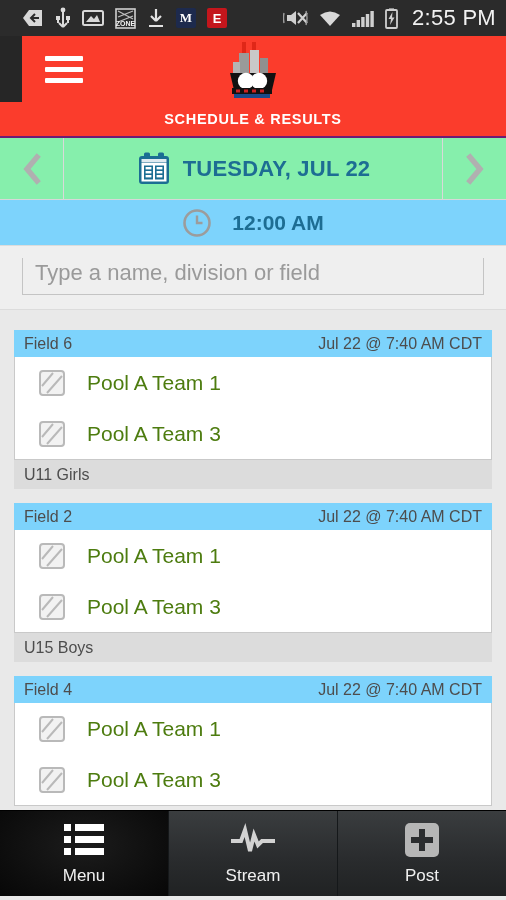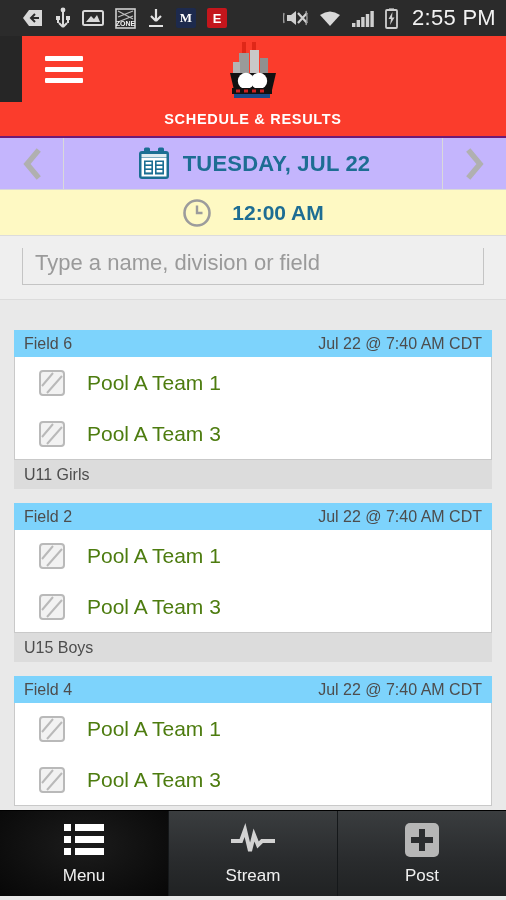--- a/index.html
+++ b/index.html
@@ -59,42 +59,42 @@
     height: 36px; background: #fb3c2c;
     display: flex; align-items: center; justify-content: center;
     border-bottom: 2px solid #701a75;
   }
   .titlebar span {
     color: #fff; font-size: 14.5px; font-weight: bold; letter-spacing: .7px;
   }
 
   
   .datebar {
-    height: 52px; background: #c4b5fd;
+    height: 62px; background: #86efac;
     display: flex; align-items: stretch;
     border-bottom: 1px solid #d8d8d8;
   }
   .datenav {
     width: 64px; display: flex; align-items: center; justify-content: center;
     cursor: pointer;
   }
   .datenav.prev { border-right: 1px solid #d9d9d9; }
   .datenav.next { border-left: 1px solid #d9d9d9; }
   .chev { display: block; }
   .datelabel {
     flex: 1; display: flex; align-items: center; justify-content: center; gap: 11px;
     cursor: pointer;
   }
   .datelabel .txt {
     color: #1d6d93; font-size: 22px; font-weight: bold; letter-spacing: .2px;
   }
 
   
   .timebar {
-    height: 46px; background: #fef9c3;
+    height: 46px; background: #7dd3fc;
     display: flex; align-items: center; justify-content: center; gap: 20px;
     border-bottom: 1px solid #dcdcdc;
   }
   .timebar .txt {
     color: #1d6d93; font-size: 21px; font-weight: bold;
   }
 
   
   .searchwrap {
     background: #efefef; padding: 12px 22px 14px 22px;

